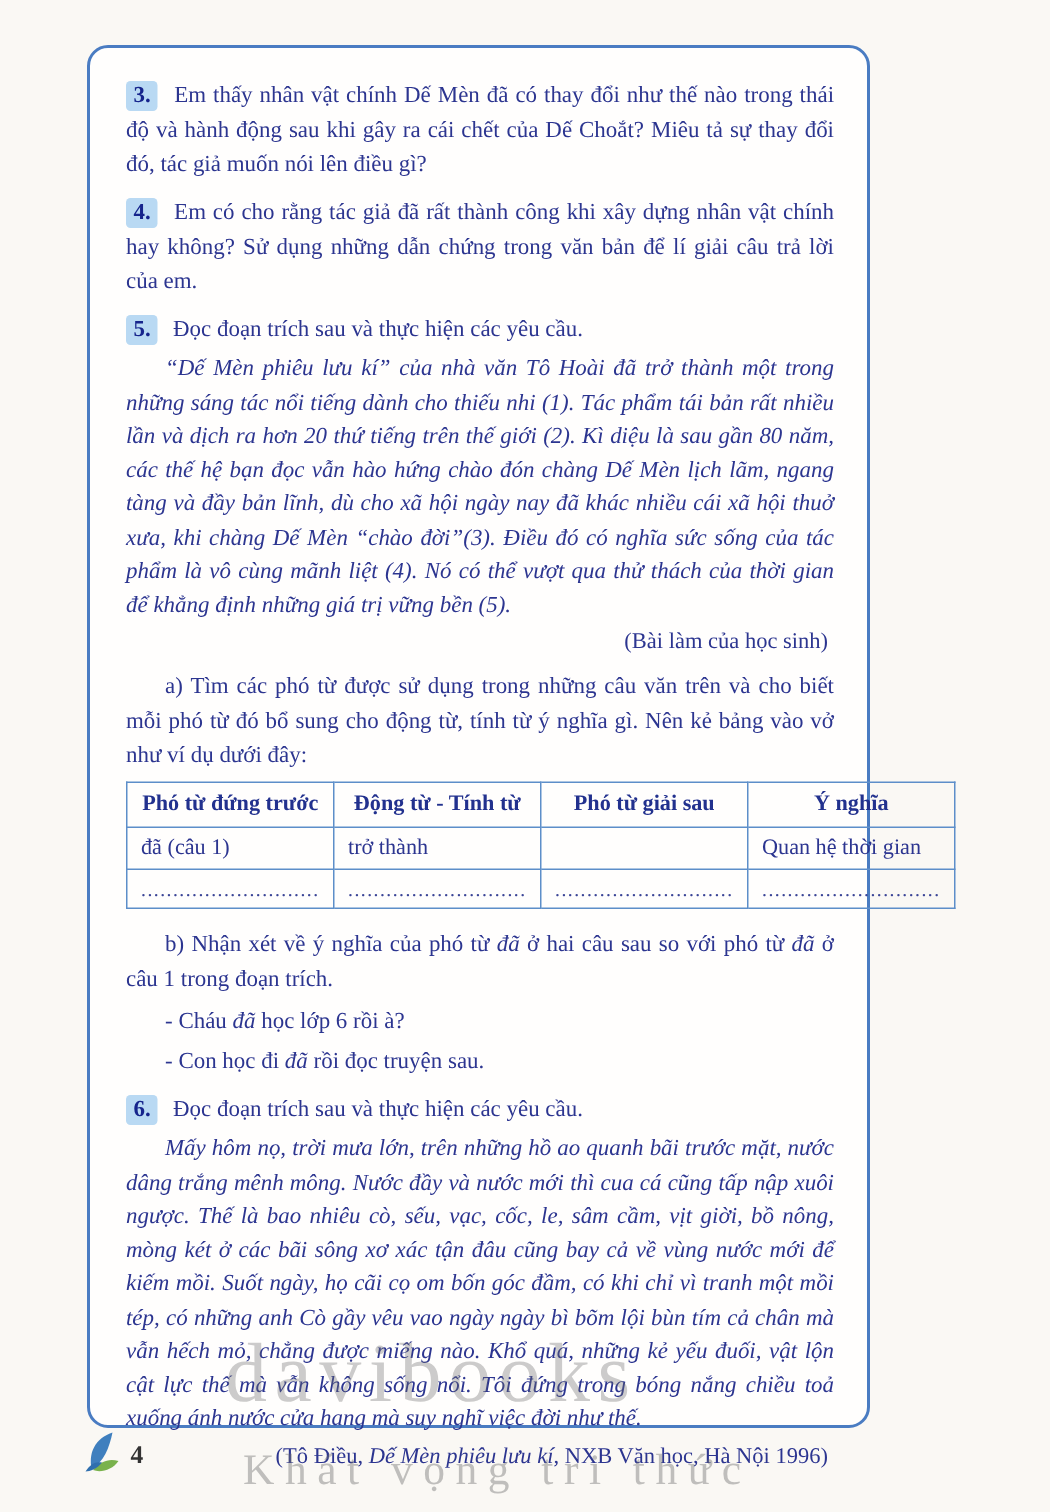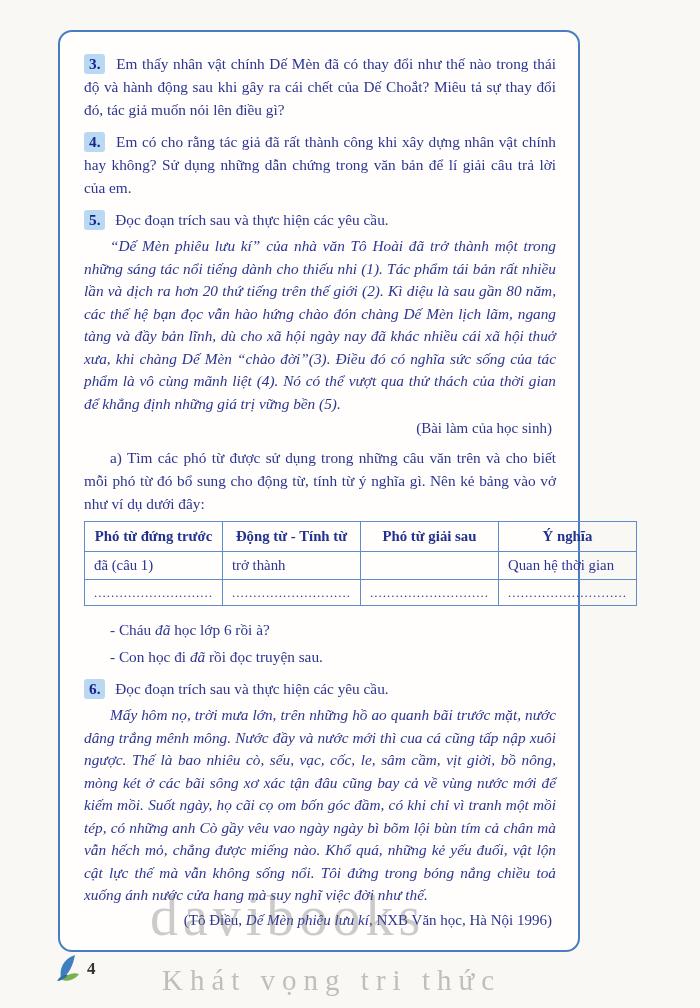--- a/index.html
+++ b/index.html
@@ -98,20 +98,21 @@
         </tr>
         <tr class="dots">
           <td>............................</td>
           <td>............................</td>
           <td>............................</td>
           <td>............................</td>
         </tr>
       </tbody>
     </table>
 
+    <p class="part"><span>b) Nhận xét về ý nghĩa của phó từ </span><em>đã</em><span> ở hai câu sau so với phó từ </span><em>đã</em><span> ở câu 1 trong đoạn trích.</span></p>
 
     <p class="bullet"><span>- Cháu </span><em>đã</em><span> học lớp 6 rồi à?</span></p>
 
     <p class="bullet" style="margin-bottom:9px;"><span>- Con học đi </span><em>đã</em><span> rồi đọc truyện sau.</span></p>
 
     <p class="q tight">
       <span class="badge">6.</span>
       <span>Đọc đoạn trích sau và thực hiện các yêu cầu.</span>
     </p>
 

